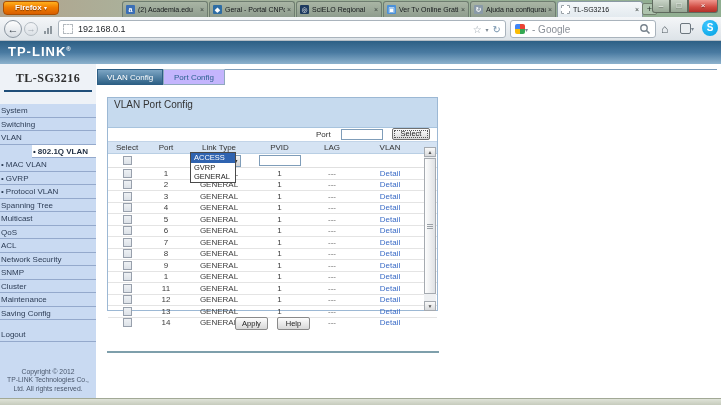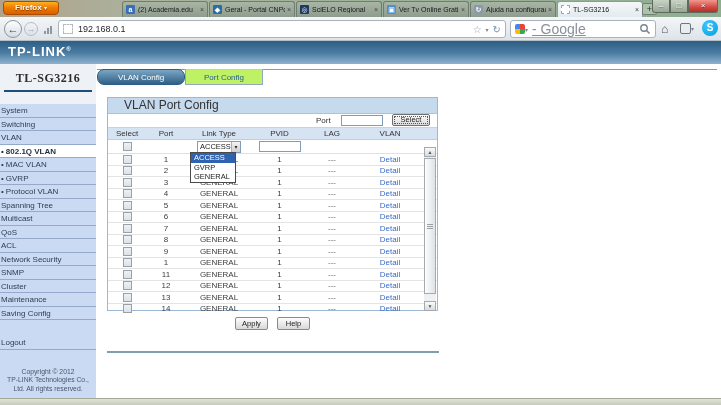--- a/index.html
+++ b/index.html
@@ -50,21 +50,21 @@
   .urltext { flex:1; font-size:9px; color:#24282c; }
   .urlicons { display:flex; align-items:center; gap:4px; color:#95a0aa; }
   .star-ic { font-size:10px; }
   .caret-ic { font-size:6px; color:#7c8791; }
   .reload-ic { font-size:10px; color:#7593ad; }
   .searchbox { position:absolute; left:510px; top:3px; width:146px; height:18px; background:#fff;
     border:1px solid #a9b3bc; border-radius:3px; display:flex; align-items:center; padding:0 4px; }
   .glogo { width:10px; height:10px; flex:0 0 10px; display:grid; grid-template-columns:5px 5px; grid-template-rows:5px 5px; border-radius:2px; overflow:hidden; }
   .glogo i:nth-child(1){background:#4285f4}.glogo i:nth-child(2){background:#ea4335}
   .glogo i:nth-child(3){background:#fbbc05}.glogo i:nth-child(4){background:#34a853}
-  .searchtext { flex:1; font-size:14px; color:#8a9098; padding-left:4px;text-decoration:underline; }
+  .searchtext { flex:1; font-size:10px; color:#8a9098; padding-left:4px; }
   .mag { flex:0 0 12px; }
   .home-ic { position:absolute; left:661px; top:5px; font-size:12px; color:#4e585f; }
   .bm-btn { position:absolute; left:680px; top:5px; width:19px; height:13px; display:flex; align-items:center; }
   .bm-box { width:11px; height:11px; border:1.5px solid #6c767e; border-radius:2px; background:#e9edf0; }
   .skype-ic { position:absolute; left:702px; top:3px; width:16px; height:16px; border-radius:50%;
     background:radial-gradient(circle at 35% 30%,#3ec6ff,#00a0e0); color:#fff; font-size:10px; font-weight:bold;
     text-align:center; line-height:15px; }
 
   
   .banner { position:absolute; left:0; top:41px; width:721px; height:23px;
@@ -75,37 +75,37 @@
   
   .pagebody { position:absolute; left:0; top:64px; width:721px; height:334px; background:#fff; }
   .leftcol { position:absolute; left:0; top:0; width:96px; height:334px; background:#c9daf2; }
   .modelbox { width:96px; height:40px; background:#eef2f7; padding-top:7px; }
   .modelname { text-align:center; font-family:"Liberation Serif","DejaVu Serif",serif;
     font-size:12px; font-weight:bold; color:#2e2e2e; letter-spacing:0.5px; }
   .modelline { width:88px; height:2px; background:#1f4e79; margin:4px auto 0; }
   .menu { }
   .mitem { height:13.5px; line-height:13px; padding-left:1px; font-size:8px; color:#2c3c55;
     border-bottom:1px solid #94a9cc; white-space:nowrap; overflow:hidden; cursor:pointer; }
-  .mitem.active { background:#fff; font-weight:bold; color:#1e2c40; }
+  .mitem.active { background:#fff; font-weight:bold; color:#1e2c40;margin-left:32px; }
   .mitem .blt { margin-right:2px; }
-  .logout { margin-top:16px; }
+  .logout { margin-top:8px; }
   .copyright { position:absolute; left:0; bottom:5px; width:96px; text-align:center;
     font-size:6.8px; color:#49566b; line-height:8.5px; }
 
   
   .main { position:absolute; left:96px; top:0; width:625px; height:334px; }
   .tabline { position:absolute; left:1px; top:5px; width:620px; height:1px; background:#7f9db9; }
   .navtabs { position:absolute; left:1px; top:5px; display:flex; }
   .ntab { height:16px; line-height:15px; text-align:center; font-size:8px; border:1px solid #8fa8be; cursor:pointer; }
-  .ntab.inactive { width:88px; background:linear-gradient(180deg,#7ca5c4,#2e6186); color:#fff; border-color:#2d5e84;border-radius:7px; }
-  .ntab.active { width:78px; background:#bef264; color:#2c6291; border-top-color:#b9cbd9; }
+  .ntab.inactive { width:66px; background:linear-gradient(180deg,#7ca5c4,#2e6186); color:#fff; border-color:#2d5e84; }
+  .ntab.active { width:62px; background:#c4b5fd; color:#2c6291; border-top-color:#b9cbd9; }
 
   .panel { position:absolute; left:11px; top:33px; width:331px; height:214px; border:1px solid #9cb8d4; background:#fff; }
-  .ptitle { height:16px; line-height:14px; background:#c6daee; border-bottom:1px solid #a8c4de;
-    font-size:12px; color:#333; padding-left:16px; }
+  .ptitle { height:30px; line-height:14px; background:#c6daee; border-bottom:1px solid #a8c4de;
+    font-size:10px; color:#333; padding-left:6px; }
   .portrow { position:relative; height:13px; background:#fff; }
   .portlabel { position:absolute; left:208px; top:2px; font-size:8px; color:#333; }
   .portinput { position:absolute; left:233px; top:1px; width:42px; height:11px; border:1px solid #7f9db9; background:#fff; font-size:8px; padding:0 2px; }
   .selectbtn { position:absolute; left:284px; top:0px; width:38px; height:12px;
     background:linear-gradient(180deg,#fdfdfd,#d9d9d9); border:1px solid #707070; border-radius:2px;
     font-size:7.5px; text-align:center; line-height:10px; color:#222; outline:1px dotted #555; outline-offset:-3px; }
   .thead { display:flex; height:13px; background:#d5e3f3; border-top:1px solid #c2d4e8; border-bottom:1px solid #b9cfe4; }
   .thead .hc { font-size:8px; color:#333; text-align:center; line-height:12px; }
   .c1{width:38px}.c2{width:40px}.c3{width:66px}.c4{width:55px}.c5{width:50px}.c6{width:66px}
   .editrow { position:relative; display:flex; align-items:center; height:14px; border-bottom:1px solid #e0e0e0; }

